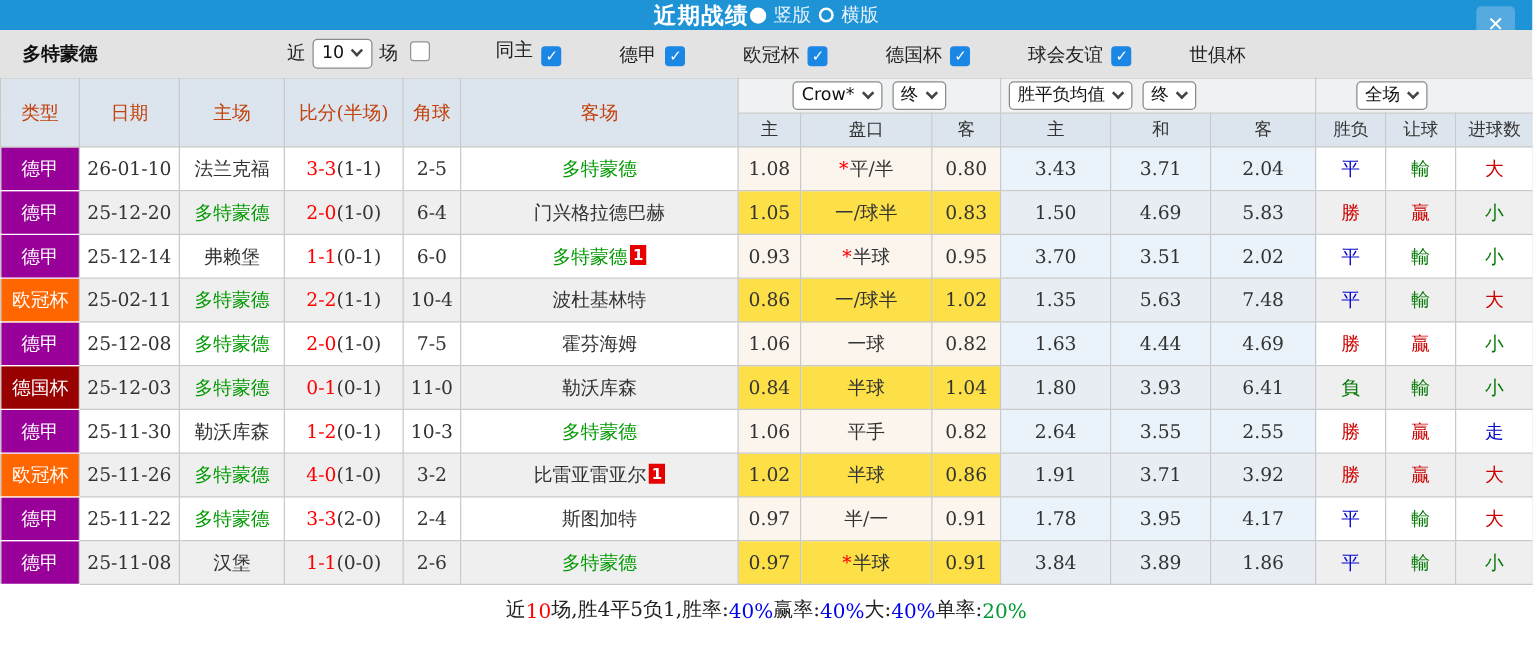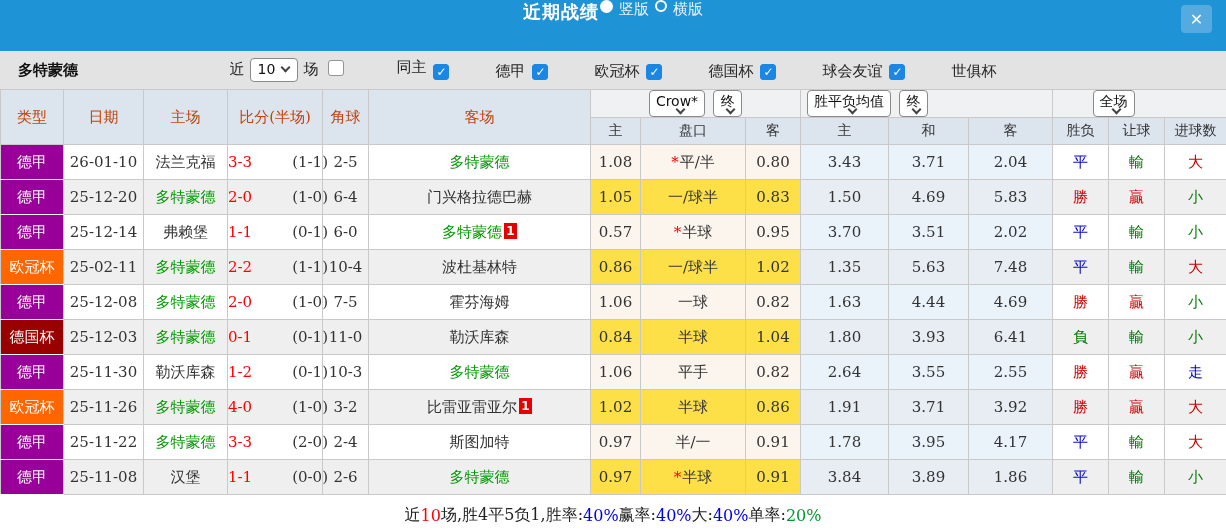--- a/index.html
+++ b/index.html
@@ -1,21 +1,21 @@
 <!DOCTYPE html>
 <html><head>
 <meta charset="utf-8">
 <style>
   * { box-sizing: border-box; }
   html,body { margin:0; padding:0; width:1226px; height:532px; background:#fff;
     font-family:"DejaVu Serif","Liberation Serif",serif; overflow:hidden; }
 
   
-  .topbar { height:51px; background:#1e93d6; position:relative;
-    display:flex; align-items:flex-start; justify-content:center; }
+  .topbar { height:24px; background:#1e93d6; position:relative;
+    display:flex; align-items:center; justify-content:center; }
   .title { color:#fff; font-weight:bold; font-size:18px; letter-spacing:1px;
     font-family:"DejaVu Sans","Liberation Sans",sans-serif; }
   .radio { display:inline-block; width:13px; height:13px; border-radius:50%; margin:0 6px; }
   .radio.filled { background:#fff; margin-left:1px; }
   .radio.empty  { background:transparent; border:2px solid #fff; width:12px; height:12px; }
   .radio-label { color:#e7f2fb; font-size:15px;
     font-family:"DejaVu Sans","Liberation Sans",sans-serif; }
   .close-btn { position:absolute; right:14px; top:5px; width:31px; height:28px;
     background:#55aadf; border-radius:4px; color:#fff; font-weight:bold; font-size:16px;
     display:flex; align-items:center; justify-content:center; cursor:pointer;
@@ -44,33 +44,33 @@
   table.results { border-collapse:collapse; table-layout:fixed; width:1226px; }
   th, td { border:1px solid #c9c9c9; text-align:center; padding:0; font-weight:normal;
     overflow:visible; white-space:nowrap; }
   thead th.mainth { background:#dce5ee; font-size:15px; color:#c2410c; height:55px; }
   thead th.subth  { background:#dce5ee; font-size:14px; color:#333; height:27px; }
   thead th.group  { background:#eff1f3; height:28px; }
   .g-crow { text-align:center; }
   .g-mean { text-align:left; padding-left:2px; }
   .g-full { text-align:center; }
   .g-full .shift { position:relative; left:-26px; display:inline-block; }
-  thead .selbox { margin:0 4px; padding:3px 6px;flex-direction:column; }
+  thead .selbox { margin:0 4px; padding:3px 6px; }
 
   tbody td { height:35px; font-size:15px; color:#333; background:#fff; }
   tr.even td { background:#efefef; }
   td.league { color:#fff; font-size:15px; border-bottom-color:#fff; }
   td.crow { background:#fbf5ee; }  tr.even td.crow { background:#fde047; }
   td.mean { background:#eaf3fa; }  tr.even td.mean { background:#e7edf3; }
   .team-green { color:#009900; }
   .badge1 { display:inline-block; background:#e60000; color:#fff; font-size:12px; font-weight:bold;
     width:13px; height:16px; line-height:16px; margin-left:2px; vertical-align:2px;
     font-family:"DejaVu Sans","Liberation Sans",sans-serif; text-align:center; }
   .score-red { color:#ff0000; }
-  .half { color:#333;padding-left:40px; }
+  .half { color:#333; }
   .star { color:#ff0000; font-style:normal; margin-right:1px; }
   .c-red { color:#cc0000; } .c-green { color:#007700; } .c-blue { color:#0000cc; } .c-k { color:#222; }
 
   
   .footer { height:41px; background:#fff; display:flex; align-items:center; justify-content:center;
     font-size:16px; color:#222; }
   .footer .c-blue { color:#0000ee; } .footer .c-red { color:#ff0000; } .footer .c-green { color:#009933; }
 </style>
 </head>
 <body>
@@ -213,21 +213,21 @@
         <td class="c-red">贏</td>
         <td class="c-green">小</td>
       </tr>
       <tr>
         <td class="league" style="background: rgb(153, 0, 153);">德甲</td>
         <td>25-12-14</td>
         <td><span>弗赖堡</span></td>
         <td><span class="score-red">1-1</span><span class="half">(0-1)</span></td>
         <td>6-0</td>
         <td><span class="team-green">多特蒙德</span><span class="badge1">1</span></td>
-        <td class="crow">0.57</td>
+        <td class="crow">0.93</td>
         <td class="crow"><i class="star">*</i><span>半球</span></td>
         <td class="crow">0.95</td>
         <td class="mean">3.70</td>
         <td class="mean">3.51</td>
         <td class="mean">2.02</td>
         <td class="c-blue">平</td>
         <td class="c-green">輸</td>
         <td class="c-green">小</td>
       </tr>
       <tr class="even">

